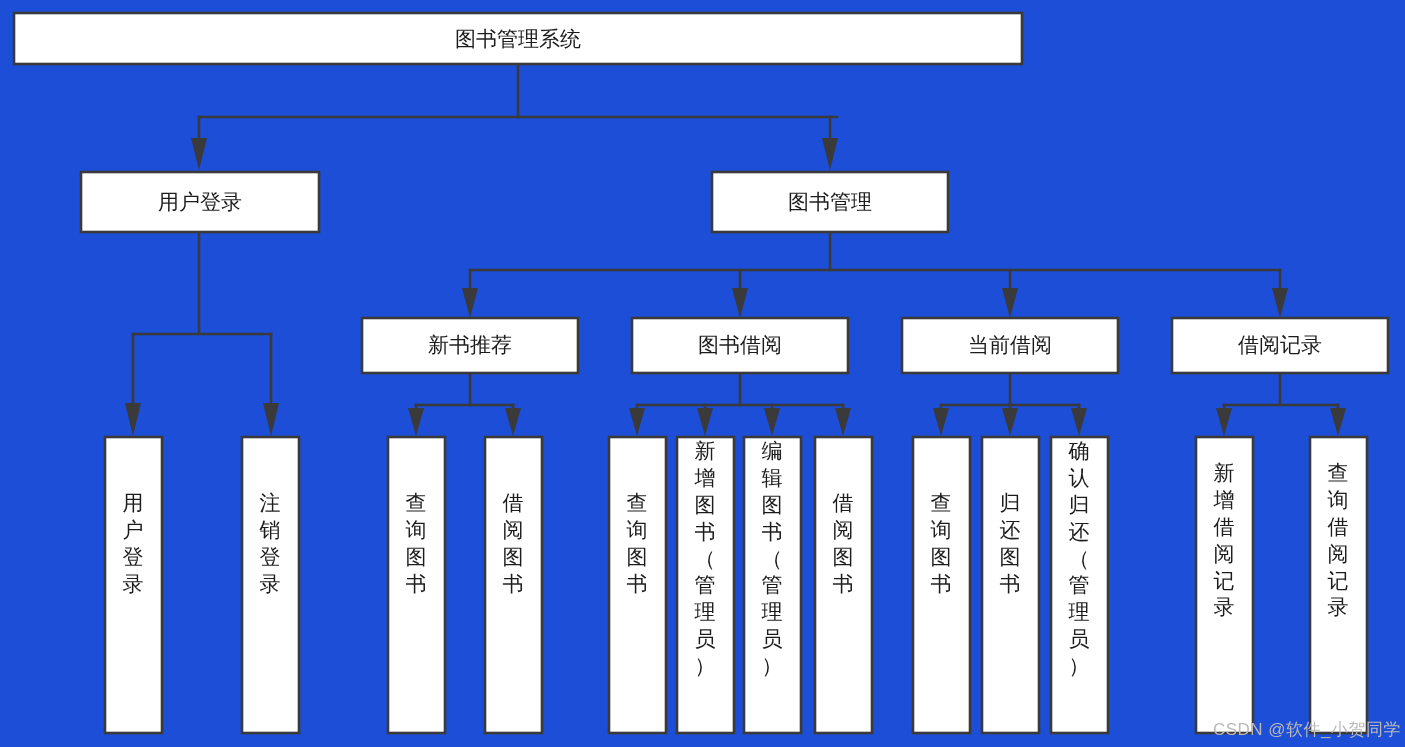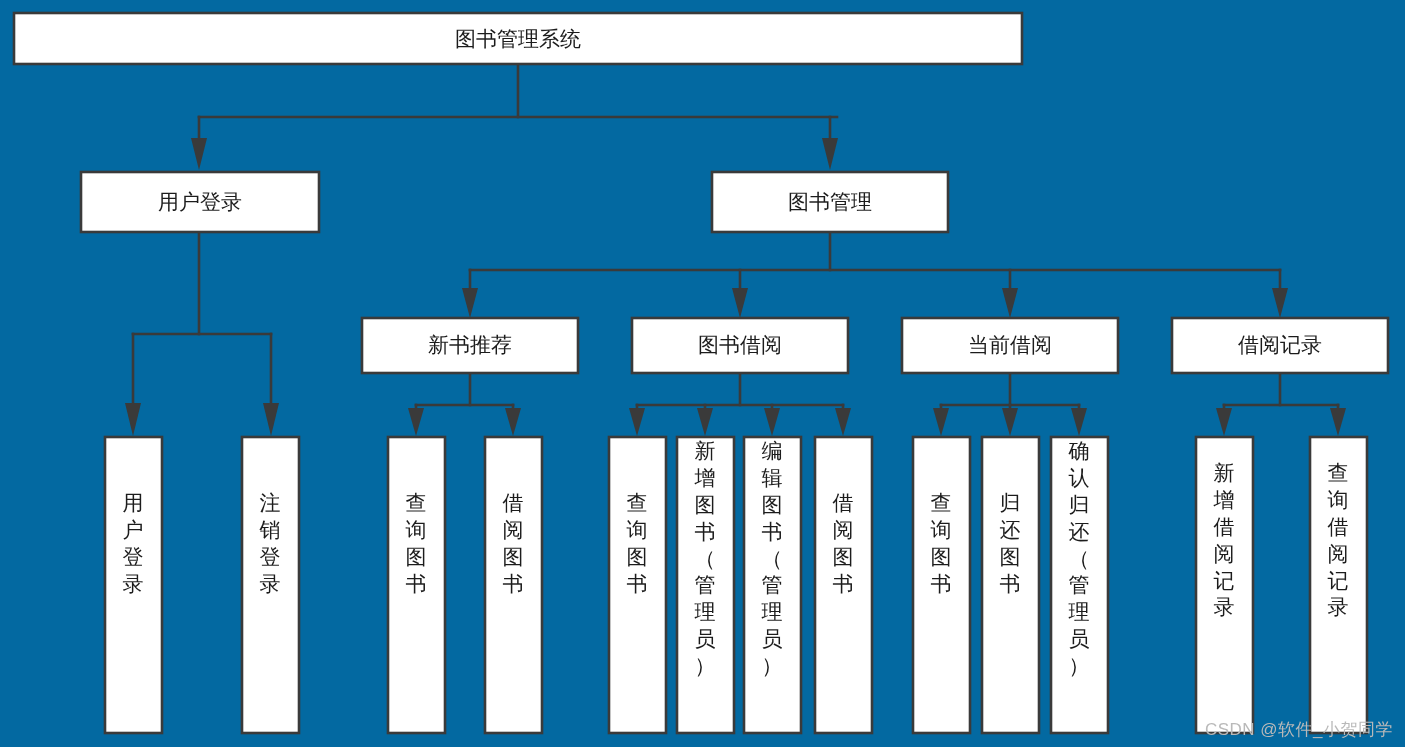--- a/index.html
+++ b/index.html
@@ -8,21 +8,21 @@
     padding: 0;
     background: #ffffff;
   }
   body {
     font-family: "Liberation Sans", "DejaVu Sans", sans-serif;
   }
   #diagram-root {
     position: relative;
     width: 1405px;
     height: 747px;
-    background: #0369a1;
+    background: #1d4ed8;
     overflow: hidden;
   }
   svg.tree-canvas {
     position: absolute;
     left: 0;
     top: 0;
     width: 1405px;
     height: 747px;
     display: block;
   }
@@ -49,21 +49,21 @@
     dominant-baseline: middle;
   }
   .node-label-vertical {
     fill: #1c1c1c;
     font-family: "Liberation Sans", "DejaVu Sans", sans-serif;
     font-size: 21px;
     text-anchor: middle;
   }
   .watermark {
     position: absolute;
-    right: 12px;
+    right: 4px;
     bottom: 6px;
     font-family: "Liberation Sans", "DejaVu Sans", sans-serif;
     font-size: 17px;
     color: #b9b9b9;
     letter-spacing: 0.5px;
     white-space: nowrap;
     pointer-events: none;
     user-select: none;
   }
 </style>

